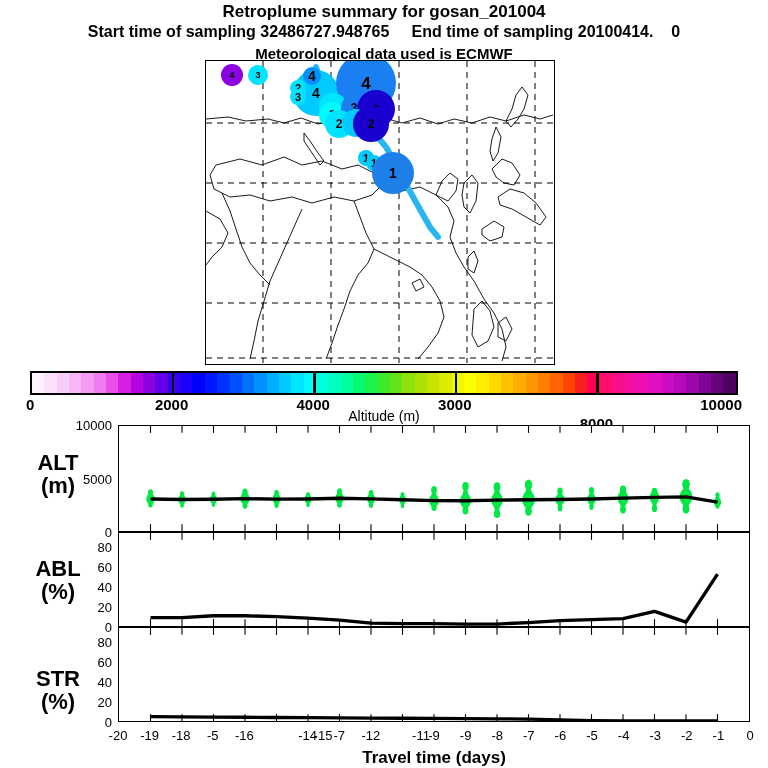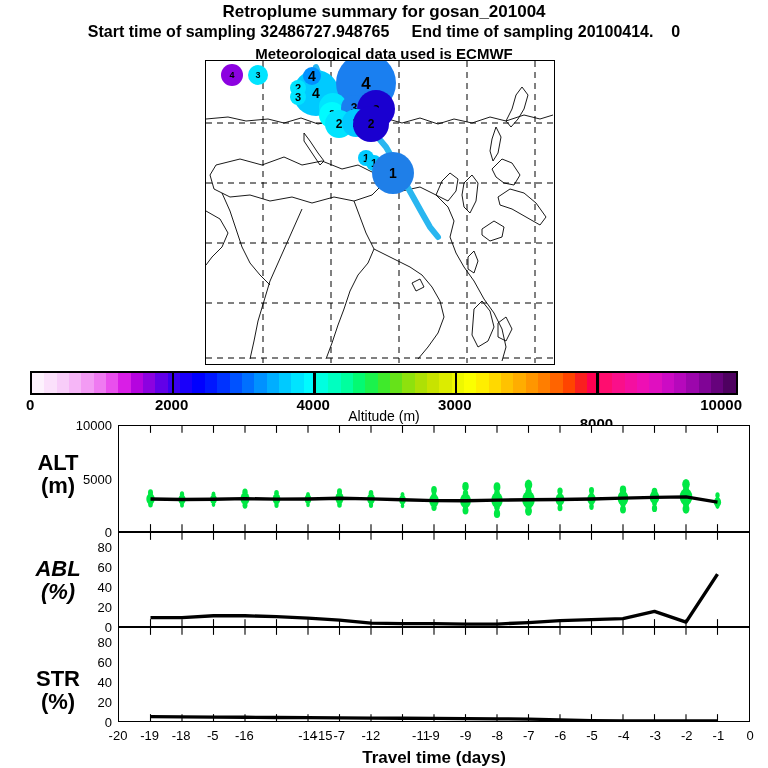--- a/index.html
+++ b/index.html
@@ -33,21 +33,21 @@
   .panel{position:absolute;left:118px;width:632px;border:1.4px solid #000;
          background:#fff;box-sizing:border-box;}
   #panel-alt{top:425px;height:107px;}
   #panel-abl{top:532px;height:95px;}
   #panel-str{top:627px;height:95px;}
   .panel svg{position:absolute;left:0;top:0;width:100%;height:100%;}
 
   .rowlab{position:absolute;font-weight:bold;font-size:22px;color:#000;
           text-align:center;line-height:1.04;white-space:pre;}
   #lab-alt{left:6px;top:452px;width:104px;}
-  #lab-abl{left:6px;top:558px;width:104px;font-style:italic;}
+  #lab-abl{left:6px;top:558px;width:104px;}
   #lab-str{left:6px;top:668px;width:104px;}
 
   .ytick{position:absolute;font-size:13px;color:#000;text-align:right;
          transform:translateY(-50%);white-space:pre;}
   .xtick{position:absolute;font-size:13px;color:#000;text-align:center;
          transform:translateX(-50%);white-space:pre;}
   #xaxis-title{position:absolute;left:118px;top:748px;width:632px;text-align:center;
                font-size:17px;font-weight:bold;color:#000;}
 </style>
 </head>

